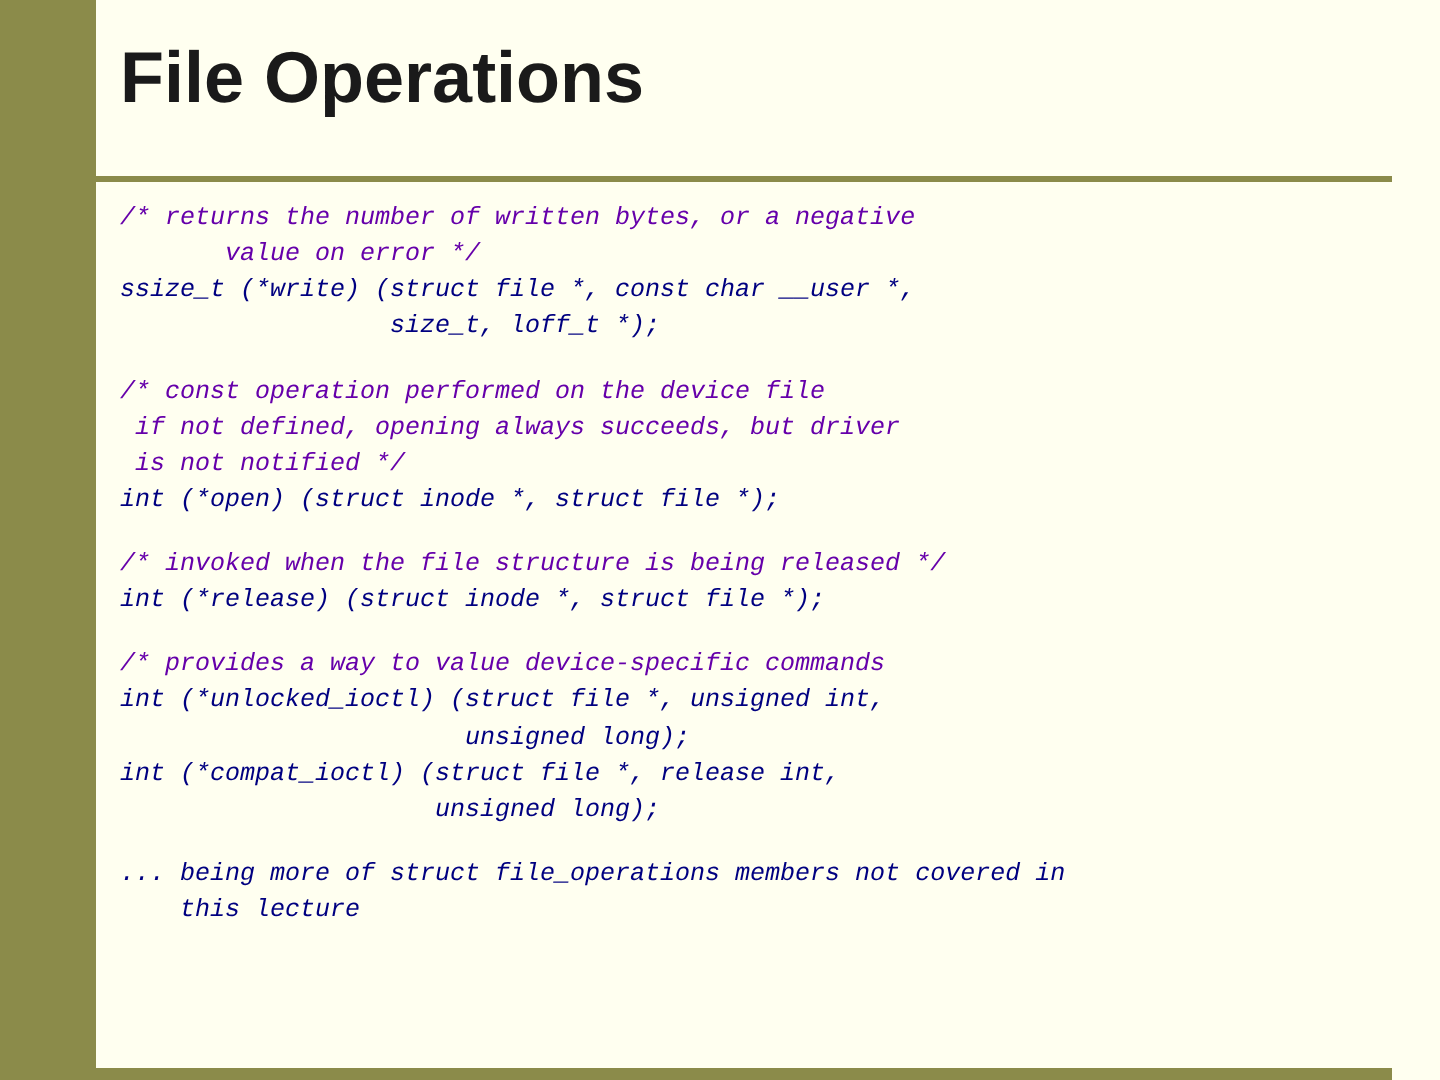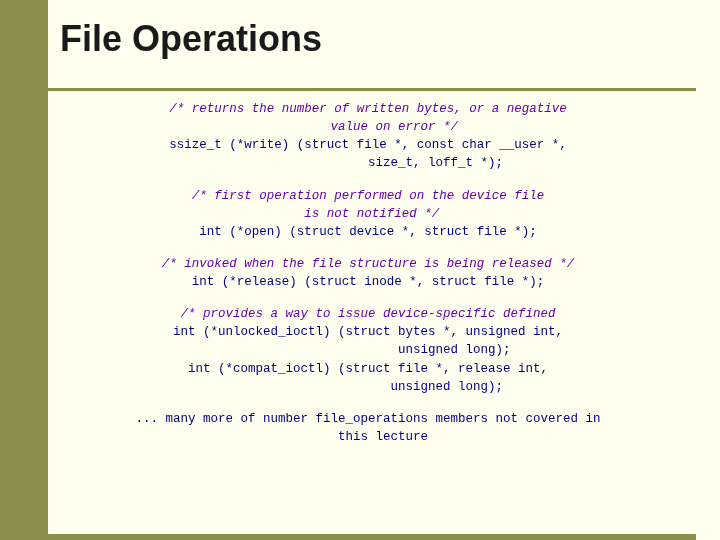--- a/index.html
+++ b/index.html
@@ -71,25 +71,25 @@
     }
 
     .comment {
       color: #6600aa;
       font-style: italic;
     }
 
     .code-line {
       color: #000080;
       font-weight: 500;
+      font-style: italic;
     }
 
     .section {
       margin-bottom: 14px;
-      text-align: center;
     }
 
     .bottom-accent {
       position: absolute;
       left: 48px;
       bottom: 0;
       right: 0;
       height: 6px;
       background: #8b8b4a;
     }
@@ -110,40 +110,41 @@
     <div class="code-block">
 
       <div class="section">
         <div class="comment">/* returns the number of written bytes, or a negative</div>
         <div class="comment">&nbsp;&nbsp;&nbsp;&nbsp;&nbsp;&nbsp; value on error */</div>
         <div class="code-line">ssize_t (*write) (struct file *, const char __user *,</div>
         <div class="code-line">&nbsp;&nbsp;&nbsp;&nbsp;&nbsp;&nbsp;&nbsp;&nbsp;&nbsp;&nbsp;&nbsp;&nbsp;&nbsp;&nbsp;&nbsp;&nbsp;&nbsp; size_t, loff_t *);</div>
       </div>
 
       <div class="section">
-        <div class="comment">/* first operation performed on the device file</div>
+        <div class="comment">/* const operation performed on the device file</div>
+        <div class="comment">&nbsp;if not defined, opening always succeeds, but driver</div>
         <div class="comment">&nbsp;is not notified */</div>
-        <div class="code-line">int (*open) (struct device *, struct file *);</div>
+        <div class="code-line">int (*open) (struct inode *, struct file *);</div>
       </div>
 
       <div class="section">
         <div class="comment">/* invoked when the file structure is being released */</div>
         <div class="code-line">int (*release) (struct inode *, struct file *);</div>
       </div>
 
       <div class="section">
-        <div class="comment">/* provides a way to issue device-specific defined</div>
-        <div class="code-line">int (*unlocked_ioctl) (struct bytes *, unsigned int,</div>
+        <div class="comment">/* provides a way to value device-specific commands</div>
+        <div class="code-line">int (*unlocked_ioctl) (struct file *, unsigned int,</div>
         <div class="code-line">&nbsp;&nbsp;&nbsp;&nbsp;&nbsp;&nbsp;&nbsp;&nbsp;&nbsp;&nbsp;&nbsp;&nbsp;&nbsp;&nbsp;&nbsp;&nbsp;&nbsp;&nbsp;&nbsp;&nbsp;&nbsp;&nbsp; unsigned long);</div>
         <div class="code-line">int (*compat_ioctl) (struct file *, release int,</div>
         <div class="code-line">&nbsp;&nbsp;&nbsp;&nbsp;&nbsp;&nbsp;&nbsp;&nbsp;&nbsp;&nbsp;&nbsp;&nbsp;&nbsp;&nbsp;&nbsp;&nbsp;&nbsp;&nbsp;&nbsp;&nbsp; unsigned long);</div>
       </div>
 
       <div class="section">
-        <div class="code-line">... many more of number file_operations members not covered in</div>
+        <div class="code-line">... being more of struct file_operations members not covered in</div>
         <div class="code-line">&nbsp;&nbsp;&nbsp; this lecture</div>
       </div>
 
     </div>
   </div>
 
   <div class="bottom-accent"></div>
 </div>
 
 </body></html>

